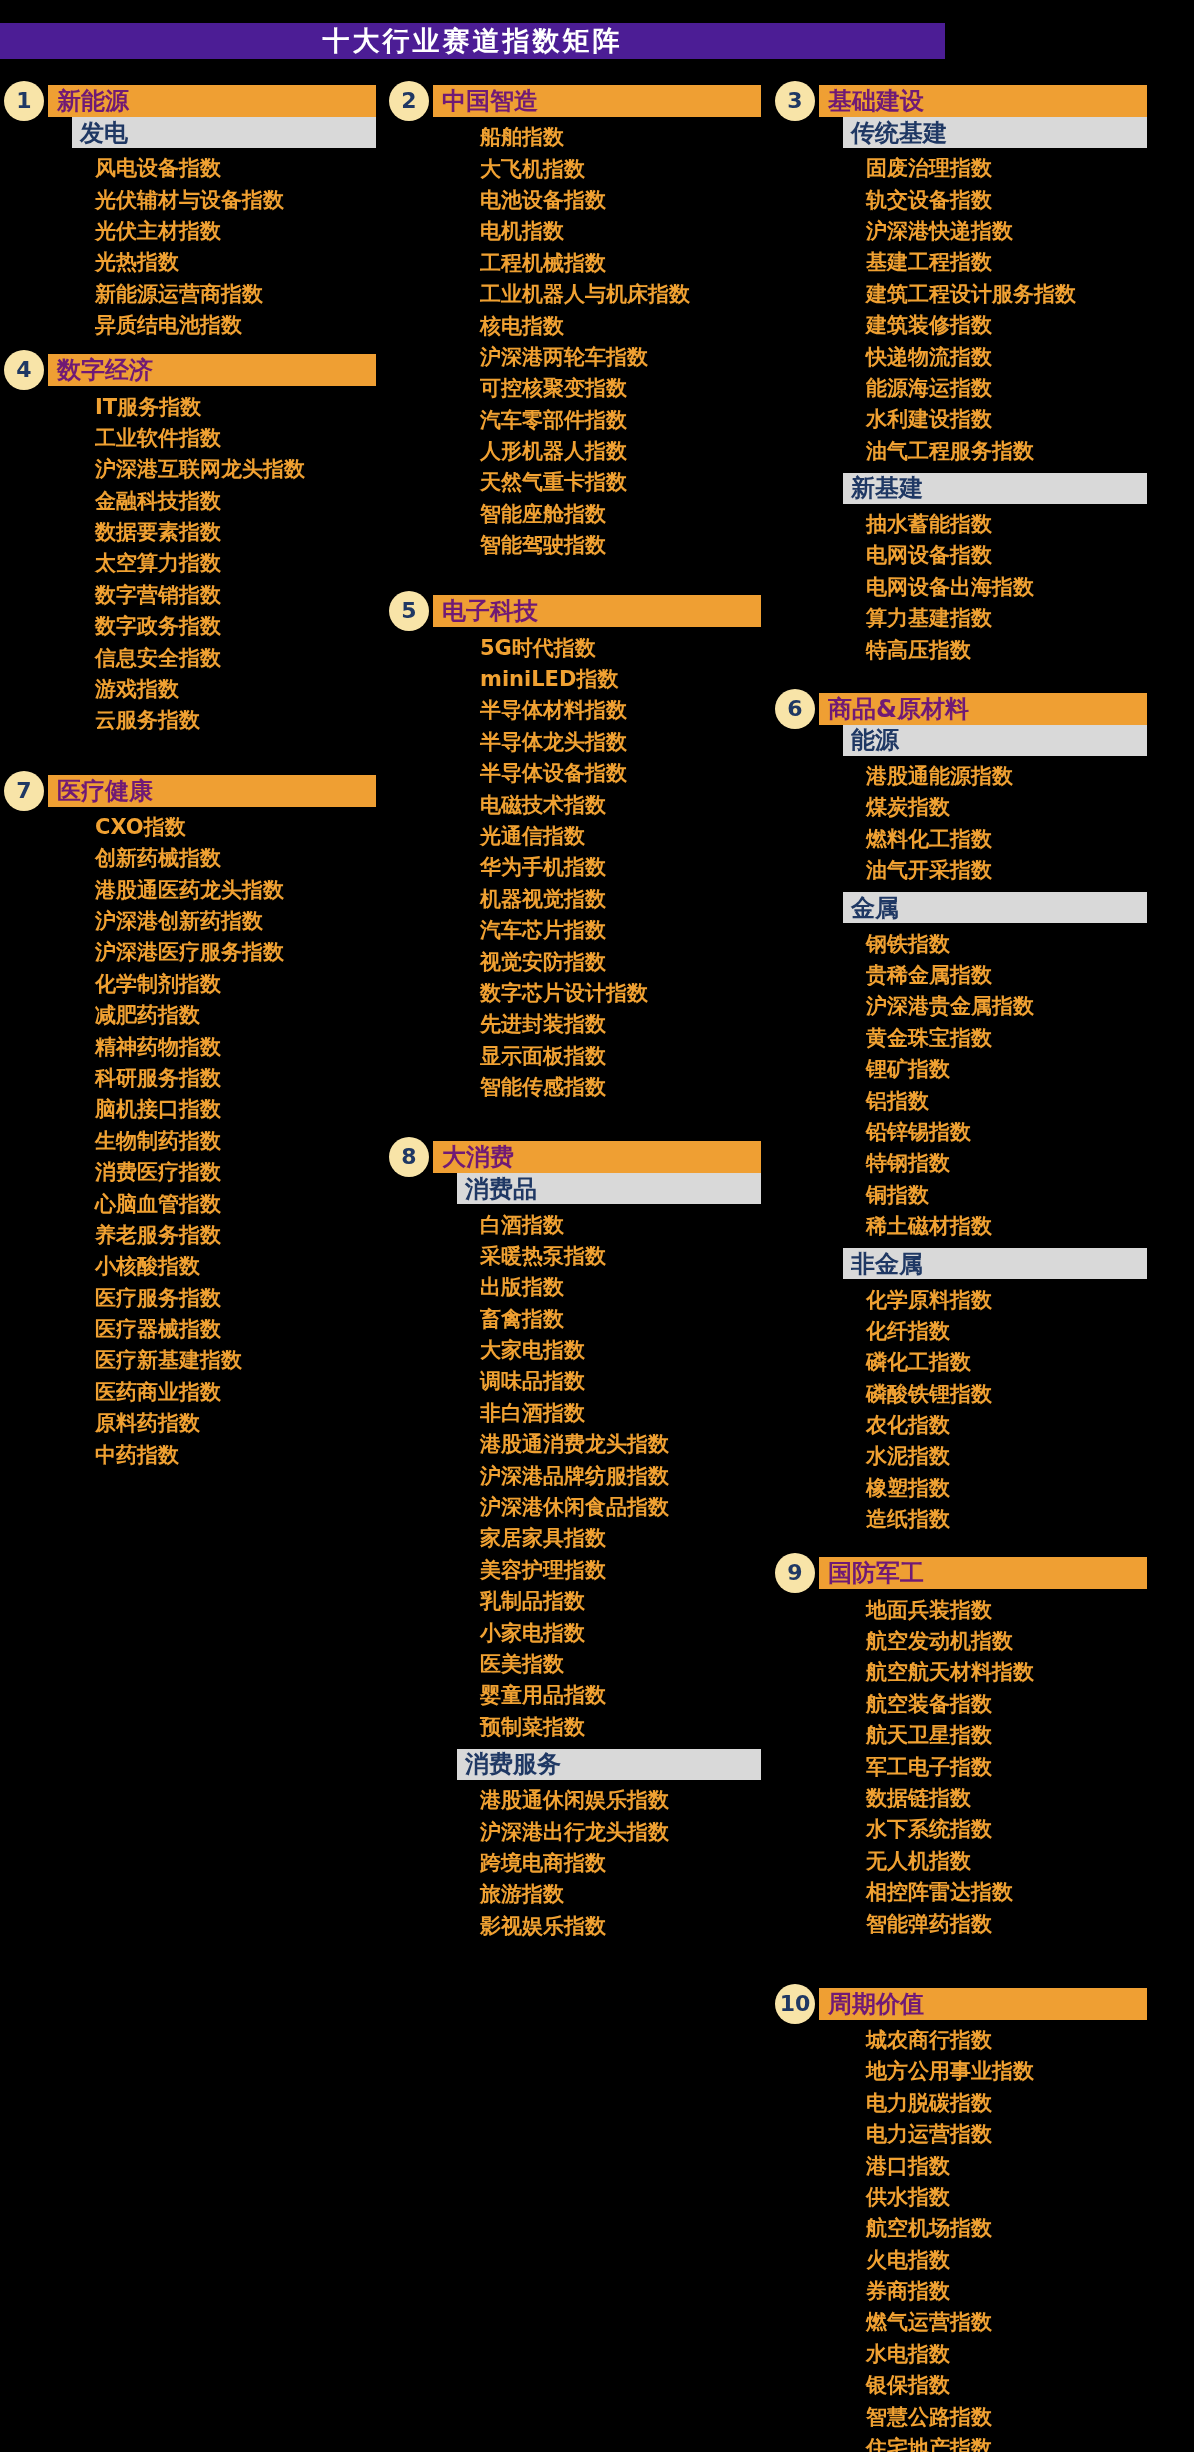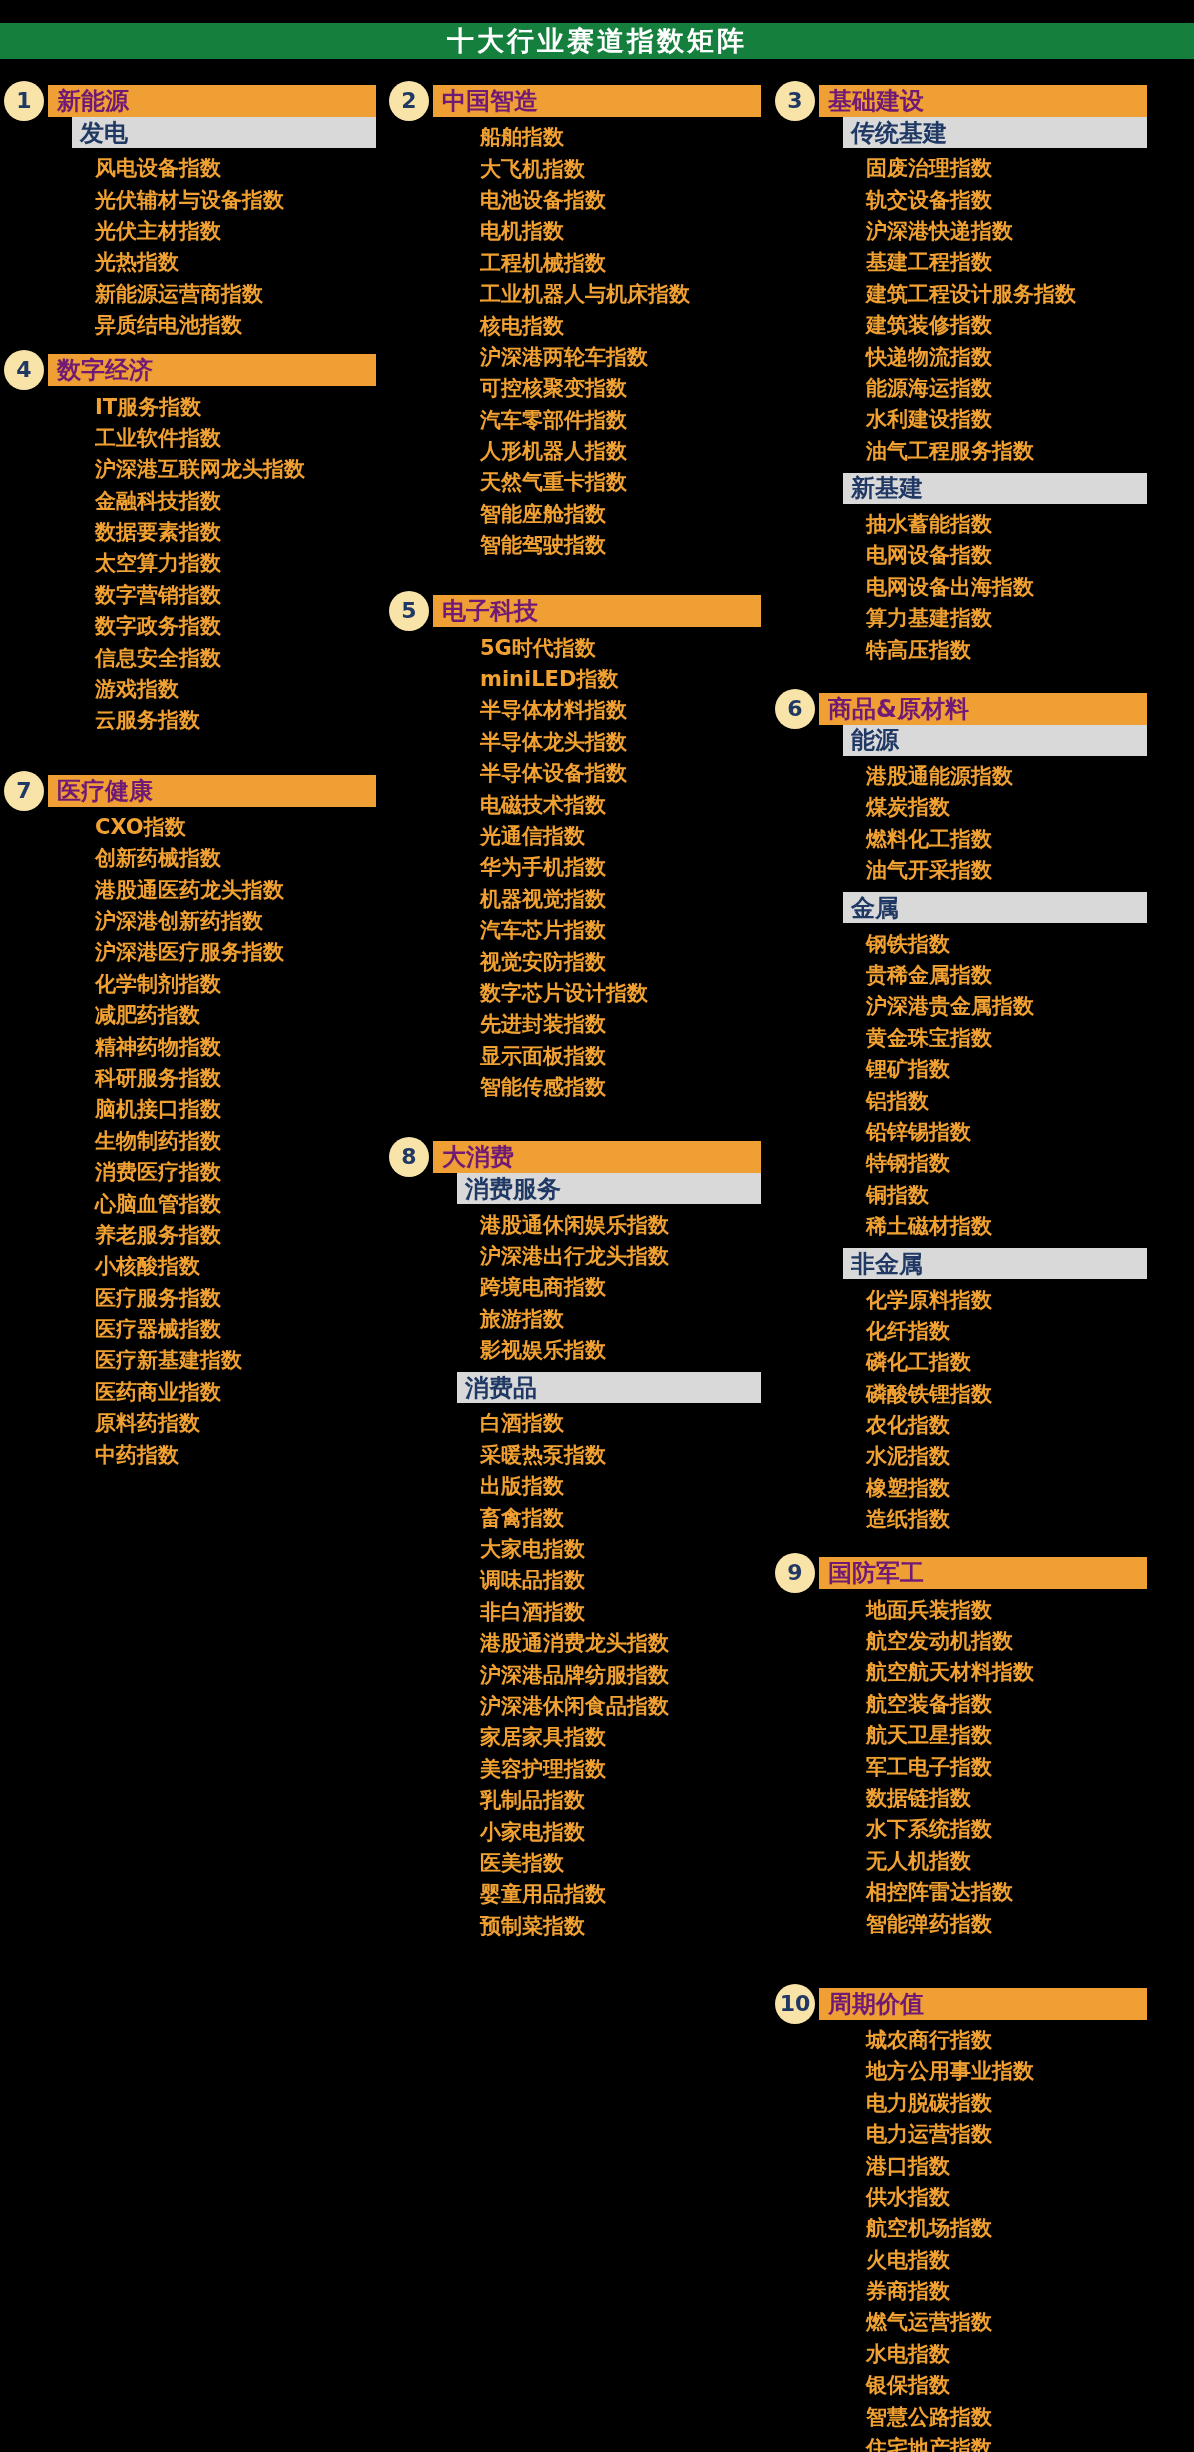--- a/index.html
+++ b/index.html
@@ -1,21 +1,21 @@
 <!DOCTYPE html>
 <html><head>
 <meta charset="utf-8">
 <style>
   html,body{margin:0;padding:0;background:#000;}
   .canvas{
     position:relative;width:1194px;height:2452px;background:#000;overflow:hidden;
     font-family:"DejaVu Sans","Liberation Sans",sans-serif;font-weight:bold;
   }
   .title-bar{
-    position:absolute;top:23px;left:0;width:1194px;height:36px;background:#15803d;
+    position:absolute;top:23px;left:0;width:945px;height:36px;background:#4c1d95;
     display:flex;align-items:center;justify-content:center;
   }
   .title-text{color:#ffffff;font-size:27px;letter-spacing:3px;}
   .column{position:absolute;top:85px;width:328px;}
   .column:nth-child(1){left:48px;}
   .column:nth-child(2){left:433px;}
   .column:nth-child(3){left:819px;}
   .sections > .section:nth-child(n+2){margin-top:27px;}
   .column:nth-child(1) .sections > .section:nth-child(2){margin-top:7px;}
   .column:nth-child(1) .sections > .section:nth-child(3){margin-top:32px;}
@@ -348,94 +348,94 @@
           <div class="section">
           <div class="sec-header">
             <div class="badge">
               <span>8</span>
             </div>
             <span class="sec-title">大消费</span>
           </div>
           <div>
 
           <div class="group">
+              <div class="sub-header">消费品</div>
+              <div class="items">
+
+              <div class="item">
+                  <span class="item-label">白酒指数</span>
+                </div>
+                  <div class="item">
+                  <span class="item-label">采暖热泵指数</span>
+                </div>
+                  <div class="item">
+                  <span class="item-label">出版指数</span>
+                </div>
+                  <div class="item">
+                  <span class="item-label">畜禽指数</span>
+                </div>
+                  <div class="item">
+                  <span class="item-label">大家电指数</span>
+                </div>
+                  <div class="item">
+                  <span class="item-label">调味品指数</span>
+                </div>
+                  <div class="item">
+                  <span class="item-label">非白酒指数</span>
+                </div>
+                  <div class="item">
+                  <span class="item-label">港股通消费龙头指数</span>
+                </div>
+                  <div class="item">
+                  <span class="item-label">沪深港品牌纺服指数</span>
+                </div>
+                  <div class="item">
+                  <span class="item-label">沪深港休闲食品指数</span>
+                </div>
+                  <div class="item">
+                  <span class="item-label">家居家具指数</span>
+                </div>
+                  <div class="item">
+                  <span class="item-label">美容护理指数</span>
+                </div>
+                  <div class="item">
+                  <span class="item-label">乳制品指数</span>
+                </div>
+                  <div class="item">
+                  <span class="item-label">小家电指数</span>
+                </div>
+                  <div class="item">
+                  <span class="item-label">医美指数</span>
+                </div>
+                  <div class="item">
+                  <span class="item-label">婴童用品指数</span>
+                </div>
+                  <div class="item">
+                  <span class="item-label">预制菜指数</span>
+                </div>
+                </div>
+            </div>
+              <div class="group">
               <div class="sub-header">消费服务</div>
               <div class="items">
 
               <div class="item">
                   <span class="item-label">港股通休闲娱乐指数</span>
                 </div>
                   <div class="item">
                   <span class="item-label">沪深港出行龙头指数</span>
                 </div>
                   <div class="item">
                   <span class="item-label">跨境电商指数</span>
                 </div>
                   <div class="item">
                   <span class="item-label">旅游指数</span>
                 </div>
                   <div class="item">
                   <span class="item-label">影视娱乐指数</span>
-                </div>
-                </div>
-            </div>
-              <div class="group">
-              <div class="sub-header">消费品</div>
-              <div class="items">
-
-              <div class="item">
-                  <span class="item-label">白酒指数</span>
-                </div>
-                  <div class="item">
-                  <span class="item-label">采暖热泵指数</span>
-                </div>
-                  <div class="item">
-                  <span class="item-label">出版指数</span>
-                </div>
-                  <div class="item">
-                  <span class="item-label">畜禽指数</span>
-                </div>
-                  <div class="item">
-                  <span class="item-label">大家电指数</span>
-                </div>
-                  <div class="item">
-                  <span class="item-label">调味品指数</span>
-                </div>
-                  <div class="item">
-                  <span class="item-label">非白酒指数</span>
-                </div>
-                  <div class="item">
-                  <span class="item-label">港股通消费龙头指数</span>
-                </div>
-                  <div class="item">
-                  <span class="item-label">沪深港品牌纺服指数</span>
-                </div>
-                  <div class="item">
-                  <span class="item-label">沪深港休闲食品指数</span>
-                </div>
-                  <div class="item">
-                  <span class="item-label">家居家具指数</span>
-                </div>
-                  <div class="item">
-                  <span class="item-label">美容护理指数</span>
-                </div>
-                  <div class="item">
-                  <span class="item-label">乳制品指数</span>
-                </div>
-                  <div class="item">
-                  <span class="item-label">小家电指数</span>
-                </div>
-                  <div class="item">
-                  <span class="item-label">医美指数</span>
-                </div>
-                  <div class="item">
-                  <span class="item-label">婴童用品指数</span>
-                </div>
-                  <div class="item">
-                  <span class="item-label">预制菜指数</span>
                 </div>
                 </div>
             </div>
             </div>
         </div>
         </div>
     </div>
       <div class="column">
       <div class="sections">
 

